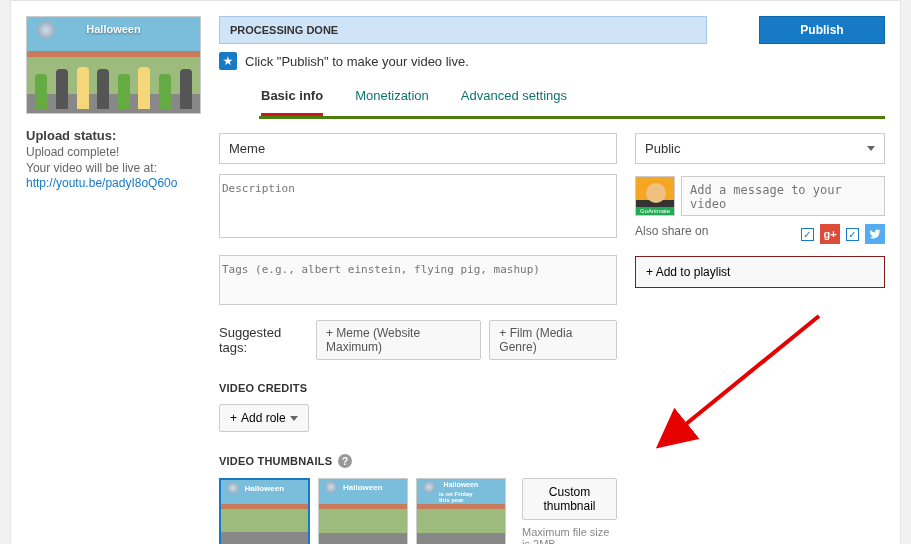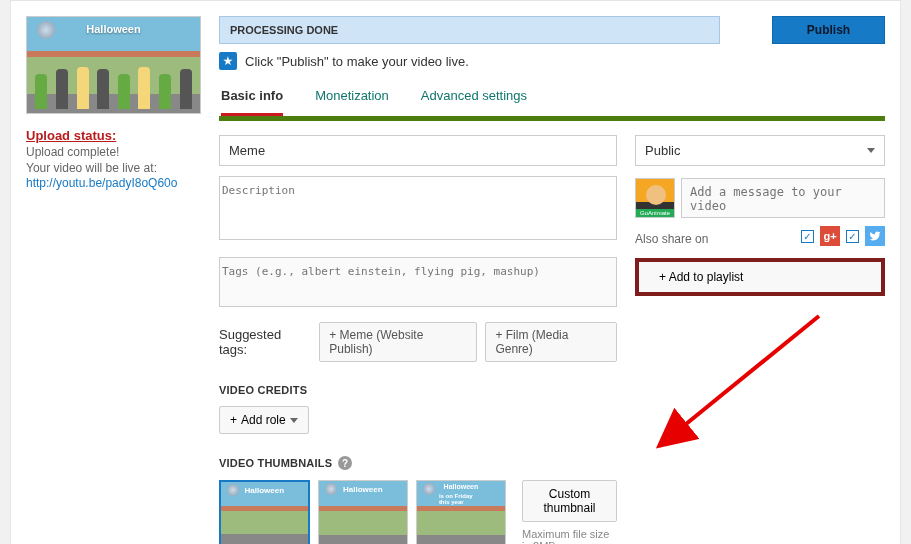--- a/index.html
+++ b/index.html
@@ -8,33 +8,33 @@
 .card { background: #fff; border: 1px solid #e5e5e5; margin: 0 10px; padding: 15px; display: flex; gap: 18px; }
 .left-col { width: 175px; flex-shrink: 0; }
 .thumb { width: 175px; height: 98px; background: linear-gradient(180deg,#7abedc 0%,#7abedc 35%,#c97a5a 35%,#c97a5a 42%,#9dbb7c 42%,#9dbb7c 80%,#888 80%); position: relative; border: 1px solid #ccc; }
 .thumb-banner { position: absolute; top: 6px; left: 50%; transform: translateX(-50%); color: #fff; font-size: 11px; font-weight: bold; text-shadow: 0 1px 2px rgba(0,0,0,.4); }
 .thumb-figs { position: absolute; bottom: 4px; left: 4px; right: 4px; height: 50px; display: flex; justify-content: space-around; align-items: flex-end; }
 .fig { width: 12px; height: 40px; background: #555; border-radius: 4px 4px 0 0; }
 .fig:nth-child(odd) { background: #6a4; height: 35px; }
 .fig:nth-child(3n) { background: #f5d77a; height: 42px; }
 .disco { position: absolute; top: 4px; left: 10px; width: 18px; height: 18px; background: radial-gradient(circle,#cde,#89a); border-radius: 50%; }
 .upload-status { margin-top: 14px; font-size: 13px; }
-.upload-status .label { font-weight: bold; color: #b91c1c; text-decoration: underline; }
+.upload-status .label { font-weight: bold; color: #404040; }
 .upload-status .line { color: #666; margin-top: 2px; font-size: 12px; }
 .upload-status a { color: #167ac6; text-decoration: none; font-size: 12px; margin-top: 16px; }
 
 .right-col { flex: 1; min-width: 0; }
 .proc-bar { display: flex; height: 28px; margin-bottom: 8px; gap: 44px; }
 .proc-left { flex: 1; background: #d0e4f7; border: 1px solid #a6c7e6; display: flex; align-items: center; padding: 0 10px; font-size: 11px; font-weight: bold; color: #333; }
-.publish-btn { width: 113px; background: #167ac6; border: 1px solid #1068ac; color: #0f172a; font-size: 12px; font-weight: bold; cursor: pointer; margin-left: 8px; }
+.publish-btn { width: 126px; background: #167ac6; border: 1px solid #1068ac; color: #ffffff; font-size: 12px; font-weight: bold; cursor: pointer; margin-left: 8px; }
 
 .info-row { display: flex; align-items: center; gap: 8px; margin: 4px 0 10px 0; font-size: 13px; color: #333; }
 .star-icon { width: 18px; height: 18px; background: #167ac6; color: #fff; display: flex; align-items: center; justify-content: center; font-size: 12px; border-radius: 2px; }
 
-.tabs { border-bottom: 5px solid #4d7c0f; display: flex; gap: 32px; padding: 0 2px; margin-bottom: 14px; }
+.tabs { border-bottom: 3px solid #4d7c0f; display: flex; gap: 32px; padding: 0 2px; margin-bottom: 14px; margin-left: 40px; }
 .tab { padding: 8px 0 10px 0; font-size: 13px; color: #0f766e; cursor: pointer; }
 .tab.active { color: #333; font-weight: bold; border-bottom: 3px solid #cc181e; }
 
 .form-row { display: flex; gap: 18px; }
 .form-left { flex: 1; min-width: 0; }
 .form-right { width: 250px; flex-shrink: 0; }
 
 .input { width: 100%; border: 1px solid #ccc; padding: 7px 9px; font-size: 13px; color: #333; margin-bottom: 10px; }
 .textarea { width: 100%; border: 1px solid #ccc; padding: 7px 2px; font-size: 11px; height: 64px; resize: none; margin-bottom: 14px; color: #333; }
 .textarea.tags { height: 50px; background: #fafafa; margin-bottom: 12px; }
@@ -57,28 +57,28 @@
 
 .privacy-select { width: 100%; border: 1px solid #ccc; padding: 7px 9px; font-size: 13px; background: #fff; display: flex; justify-content: space-between; align-items: center; cursor: pointer; margin-bottom: 12px; }
 .caret { width: 0; height: 0; border-left: 4px solid transparent; border-right: 4px solid transparent; border-top: 5px solid #666; }
 
 .share-row { display: flex; gap: 6px; margin-bottom: 8px; }
 .avatar { width: 40px; height: 40px; background: linear-gradient(180deg,#f5a623 0%,#f5a623 60%,#333 60%); border: 1px solid #ccc; position: relative; flex-shrink: 0; }
 .avatar::after { content: ""; position: absolute; top: 6px; left: 10px; width: 20px; height: 20px; background: #f0c080; border-radius: 50%; }
 .avatar-label { position: absolute; bottom: 0; left: 0; right: 0; background: #2a5; color: #fff; font-size: 6px; text-align: center; padding: 1px 0; }
 .msg-box { flex: 1; border: 1px solid #ccc; background: #fafafa; padding: 6px 8px; font-size: 12px; color: #999; height: 40px; resize: none; }
 
-.also-share { display: flex; align-items: flex-end; justify-content: space-between; font-size: 12px; color: #666; margin: 8px 0 12px 0; }
+.also-share { display: flex; align-items: flex-start; justify-content: space-between; font-size: 12px; color: #666; margin: 8px 0 12px 0; }
 .social { display: flex; gap: 6px; align-items: center; }
 .sbox { width: 20px; height: 20px; display: flex; align-items: center; justify-content: center; color: #fff; font-size: 11px; font-weight: bold; }
 .gplus { background: #dd4b39; }
 .twtr { background: #55acee; }
 .chk { width: 13px; height: 13px; border: 1px solid #167ac6; display: inline-flex; align-items: center; justify-content: center; color: #167ac6; font-size: 10px; }
 
-.playlist-btn { width: 100%; text-align: left; border: 4px solid #7f1d1d; background: #f8f8f8; padding: 8px 20px; font-size: 12px; cursor: pointer; }
+.playlist-btn { width: 100%; text-align: left; border: 1px solid #7f1d1d; background: #f8f8f8; padding: 8px 10px; font-size: 12px; cursor: pointer; }
 
 .arrow-svg { position: absolute; pointer-events: none; }
 
 .main-area { position: relative; }
 </style>
 </head>
 <body>
 
 <div class="wrapper">
   <div class="card">
@@ -123,21 +123,21 @@
       </div>
 
       <div class="form-row">
         <div class="form-left">
           <input class="input" value="Meme" style="">
           <textarea class="textarea" placeholder="Description" style=""></textarea>
           <textarea class="textarea tags" placeholder="Tags (e.g., albert einstein, flying pig, mashup)" style=""></textarea>
 
           <div class="suggested">
             <span>Suggested tags:</span>
-            <span class="chip">+ Meme (Website Publish)</span>
+            <span class="chip">+ Meme (Website Maximum)</span>
             <span class="chip">+ Film (Media Genre)</span>
           </div>
 
           <div class="section-title">VIDEO CREDITS</div>
           <button class="btn" style="margin-bottom:22px;">
             <span>+</span>
             <span>Add role</span>
             <span class="caret"></span>
           </button>
 

